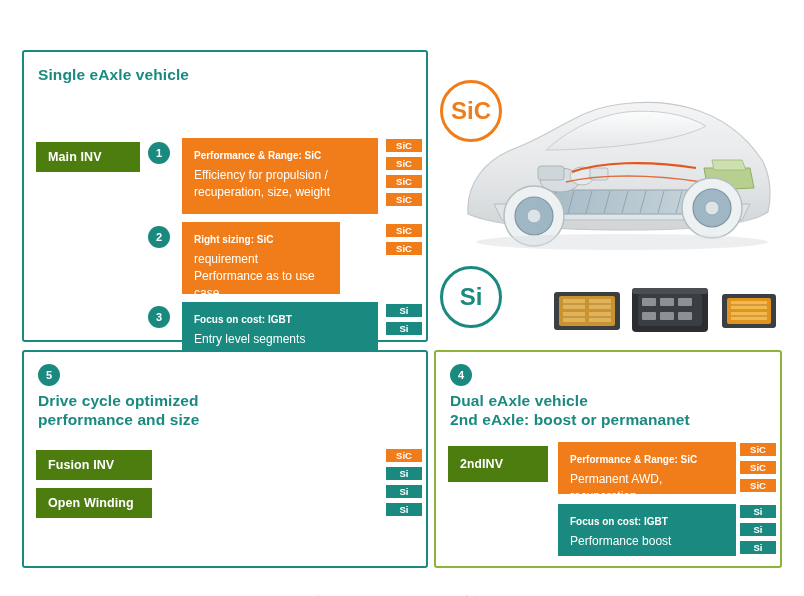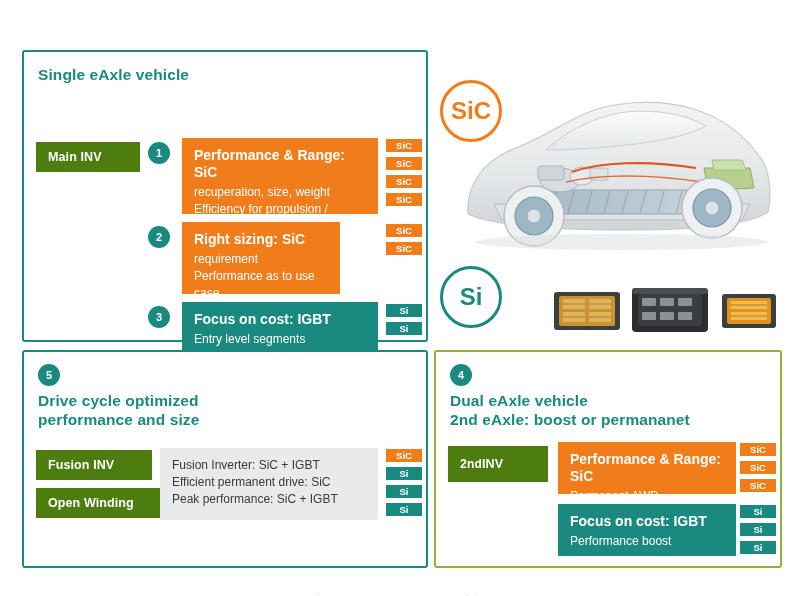--- a/index.html
+++ b/index.html
@@ -110,21 +110,21 @@
   .content-box {
     position: absolute;
     box-sizing: border-box;
     padding: 9px 12px 9px 12px;
     color: #ffffff;
   }
   .content-box.orange { background: #f07d1a; }
   .content-box.teal   { background: #1a8a80; }
   .content-box.gray   { background: #e9eaec; color: #3a3a3a; }
   .cb-title {
-    font-size: 14px;
+    font-size: 10px;
     font-weight: bold;
     line-height: 17px;
     margin-bottom: 3px;
   }
   .cb-line {
     font-size: 12px;
     line-height: 17px;
   }
 
   
@@ -221,22 +221,22 @@
 
     <div class="panel-title">
       <div>Single eAxle vehicle</div>
     </div>
 
     <div class="teal-box" id="main-inv" style="left:12px; top:90px; width:104px; height:30px;">Main INV</div>
 
     <div class="badge" style="left:124px; top:90px;">1</div>
     <div class="content-box orange" style="left:158px; top:86px; width:196px; height:76px;">
       <div class="cb-title">Performance &amp; Range: SiC</div>
+      <div class="cb-line">Efficiency for propulsion /</div>
       <div class="cb-line">recuperation, size, weight</div>
-      <div class="cb-line">Efficiency for propulsion /</div>
     </div>
     <div class="chip sic" style="left:362px; top:87px;">SiC</div>
     <div class="chip sic" style="left:362px; top:105px;">SiC</div>
     <div class="chip sic" style="left:362px; top:123px;">SiC</div>
     <div class="chip sic" style="left:362px; top:141px;">SiC</div>
 
     <div class="badge" style="left:124px; top:174px;">2</div>
     <div class="content-box orange" style="left:158px; top:170px; width:158px; height:72px;">
       <div class="cb-title">Right sizing: SiC</div>
       <div class="cb-line">requirement</div>
@@ -257,27 +257,22 @@
   <div class="panel" id="panel-bottom-left">
 
     <div class="badge" style="left:14px; top:12px;">5</div>
 
     <div class="panel-title">
       <div>Drive cycle optimized</div>
       <div>performance and size</div>
     </div>
 
     <div class="teal-box" style="left:12px; top:98px; width:116px; height:30px;">Fusion INV</div>
-    <div class="teal-box" style="left:12px; top:136px; width:128px; height:30px;">Open Winding</div>
-
-    <div class="content-box gray" style="left:136px; top:96px; width:218px; height:72px;">
-      <div class="cb-line" style="font-weight:normal;">Fusion Inverter: SiC + IGBT</div>
-      <div class="cb-line">Efficient permanent drive: SiC</div>
-      <div class="cb-line">Peak performance: SiC + IGBT</div>
-    </div>
+    <div class="teal-box" style="left:12px; top:136px; width:116px; height:30px;">Open Winding</div>
+
 
     <div class="chip sic" style="left:362px; top:97px;">SiC</div>
     <div class="chip si" style="left:362px; top:115px;">Si</div>
     <div class="chip si" style="left:362px; top:133px;">Si</div>
     <div class="chip si" style="left:362px; top:151px;">Si</div>
   </div>
 
   <div class="panel" id="panel-bottom-right">
 
     <div class="badge" style="left:14px; top:12px;">4</div>

